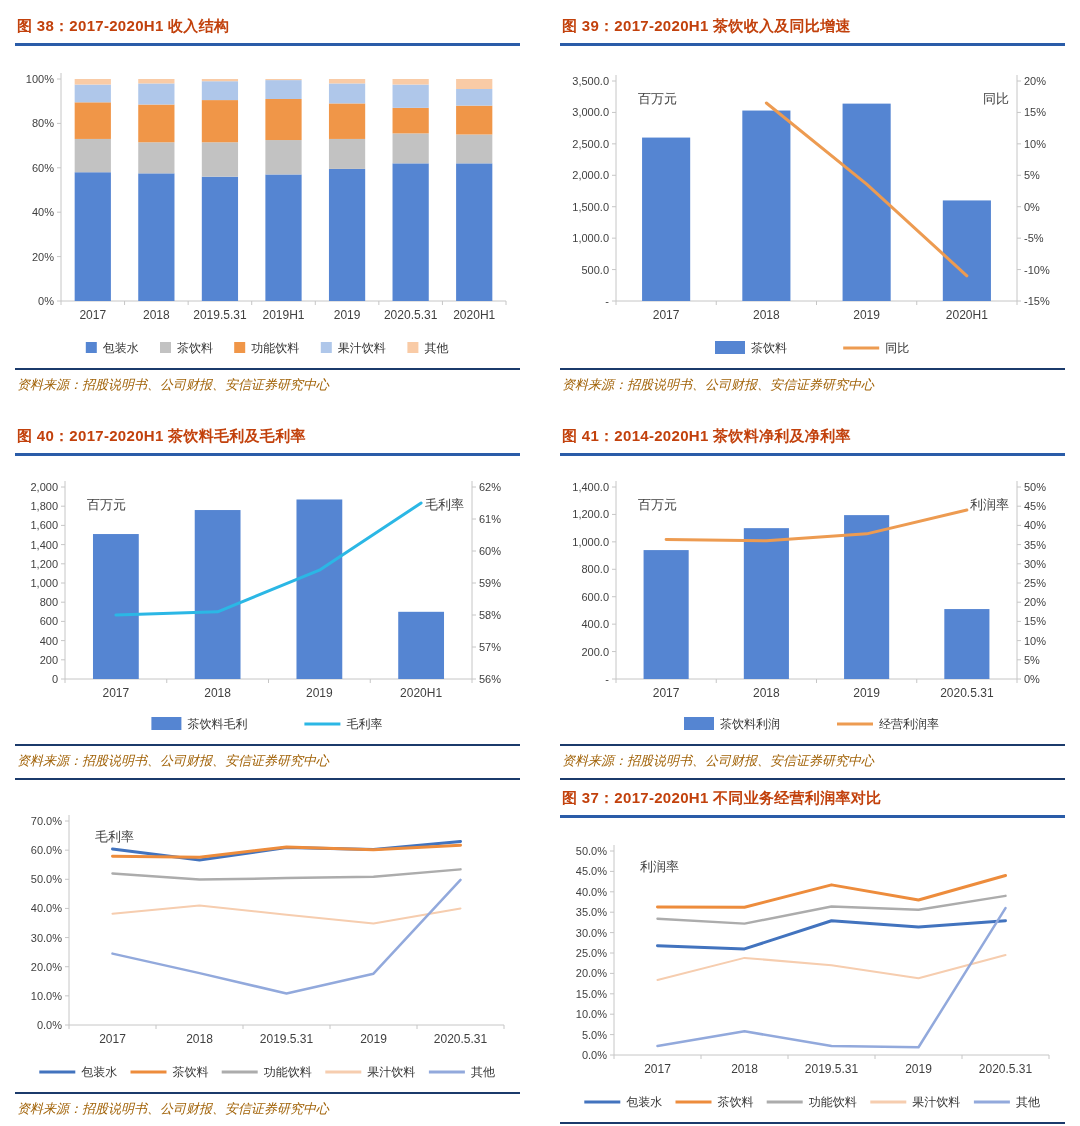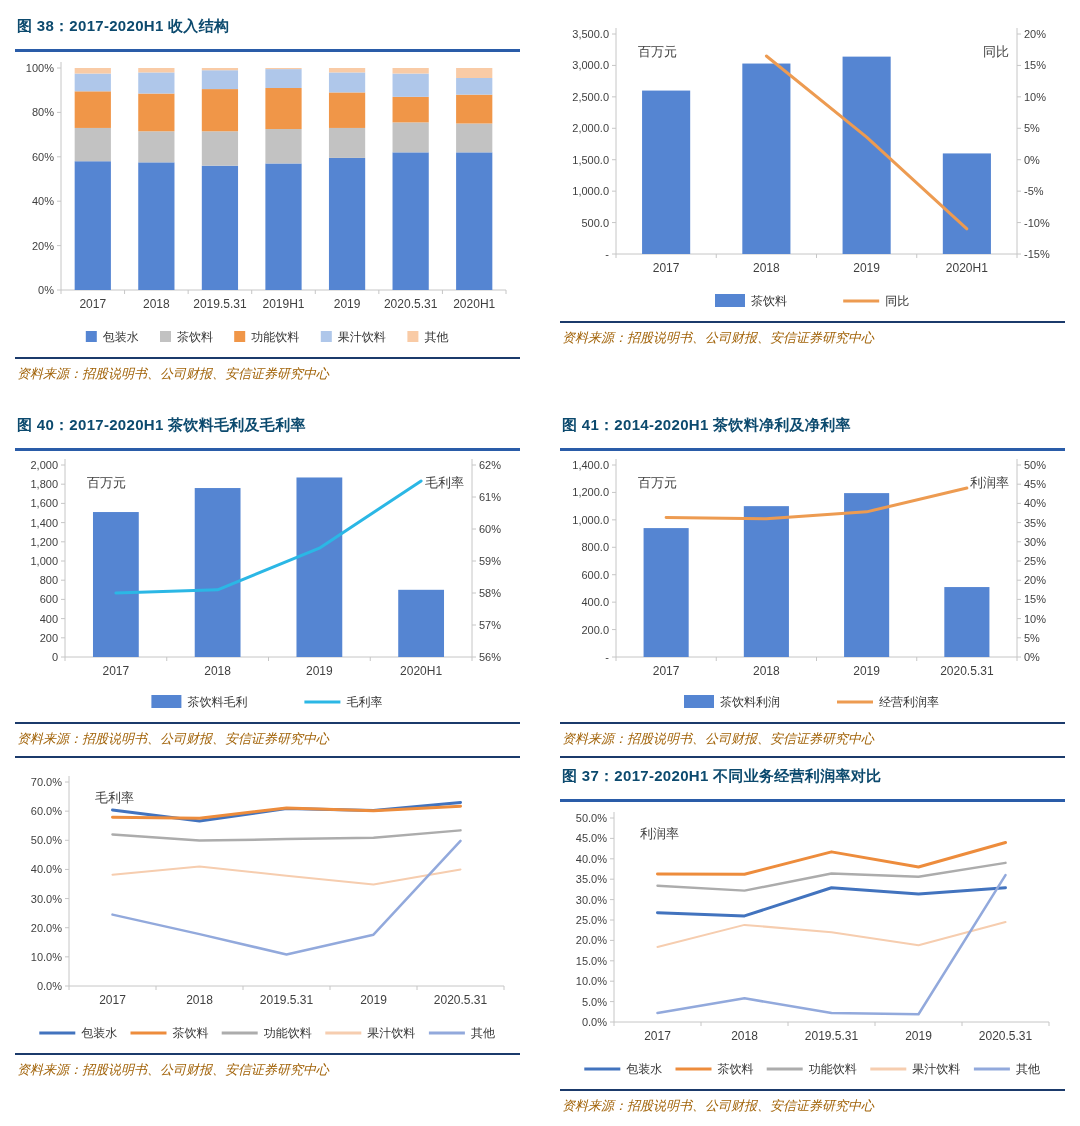--- a/index.html
+++ b/index.html
@@ -3,23 +3,23 @@
 <meta charset="utf-8">
 <style>
   html,body{margin:0;padding:0;background:#fff;}
   body{width:1080px;font-family:"Liberation Sans","DejaVu Sans",sans-serif;color:#333;}
   .page{padding:16px 15px 8px 15px;}
   .row{display:flex;gap:40px;}
   .row-1{margin-bottom:30px;}
   .row-2{margin-bottom:6px;}
   .block{width:505px;}
   .block.topline{border-top:2px solid #1B3A6B;padding-top:8px;}
-  .fig-title{margin:0;font-size:15px;font-weight:bold;color:#0c4a6e;letter-spacing:.3px;
-             padding:1px 0 13px 2px;border-bottom:3px solid #2A5CA8;}
-  .chart-wrap{padding-top:2px;}
+  .fig-title{margin:0;font-size:15px;font-weight:bold;color:#c2410c;letter-spacing:.3px;
+             padding:1px 0 7px 2px;border-bottom:3px solid #2A5CA8;}
+  .chart-wrap{padding-top:19px;}
   svg{display:block;}
   .source{border-top:2px solid #1B3A6B;margin-top:1px;padding:6px 0 2px 2px;
           font-style:italic;font-size:13px;color:#a16207;
           font-family:"Liberation Serif","DejaVu Serif",serif;}
 </style>
 </head>
 <body>
 
 <div class="page">
 
@@ -111,20 +111,21 @@
               <rect x="305.79999999999995" y="277" width="11" height="11" fill="#AFC7EA"></rect>
               <text x="322.79999999999995" y="287" font-size="12" fill="#333">果汁饮料</text>
               <rect x="392.4" y="277" width="11" height="11" fill="#F9CBA6"></rect>
               <text x="409.4" y="287" font-size="12" fill="#333">其他</text>
             </g>
           </svg>
       </div>
       <div class="source">资料来源：招股说明书、公司财报、安信证券研究中心</div>
     </section>
     <section class="block">
+      <h3 class="fig-title">图 39：2017-2020H1 茶饮收入及同比增速</h3>
       <div class="chart-wrap">
         <svg width="505" height="302" viewBox="0 0 505 302">
             <g>
               <line x1="56" y1="10" x2="56" y2="236" stroke="#C6C6C6" stroke-width="1"></line>
               <line x1="56" y1="236" x2="457" y2="236" stroke="#C6C6C6" stroke-width="1"></line>
               <line x1="56" y1="236" x2="56" y2="240" stroke="#C6C6C6" stroke-width="1"></line>
               <line x1="156.25" y1="236" x2="156.25" y2="240" stroke="#C6C6C6" stroke-width="1"></line>
               <line x1="256.5" y1="236" x2="256.5" y2="240" stroke="#C6C6C6" stroke-width="1"></line>
               <line x1="356.75" y1="236" x2="356.75" y2="240" stroke="#C6C6C6" stroke-width="1"></line>
               <line x1="457" y1="236" x2="457" y2="240" stroke="#C6C6C6" stroke-width="1"></line>

